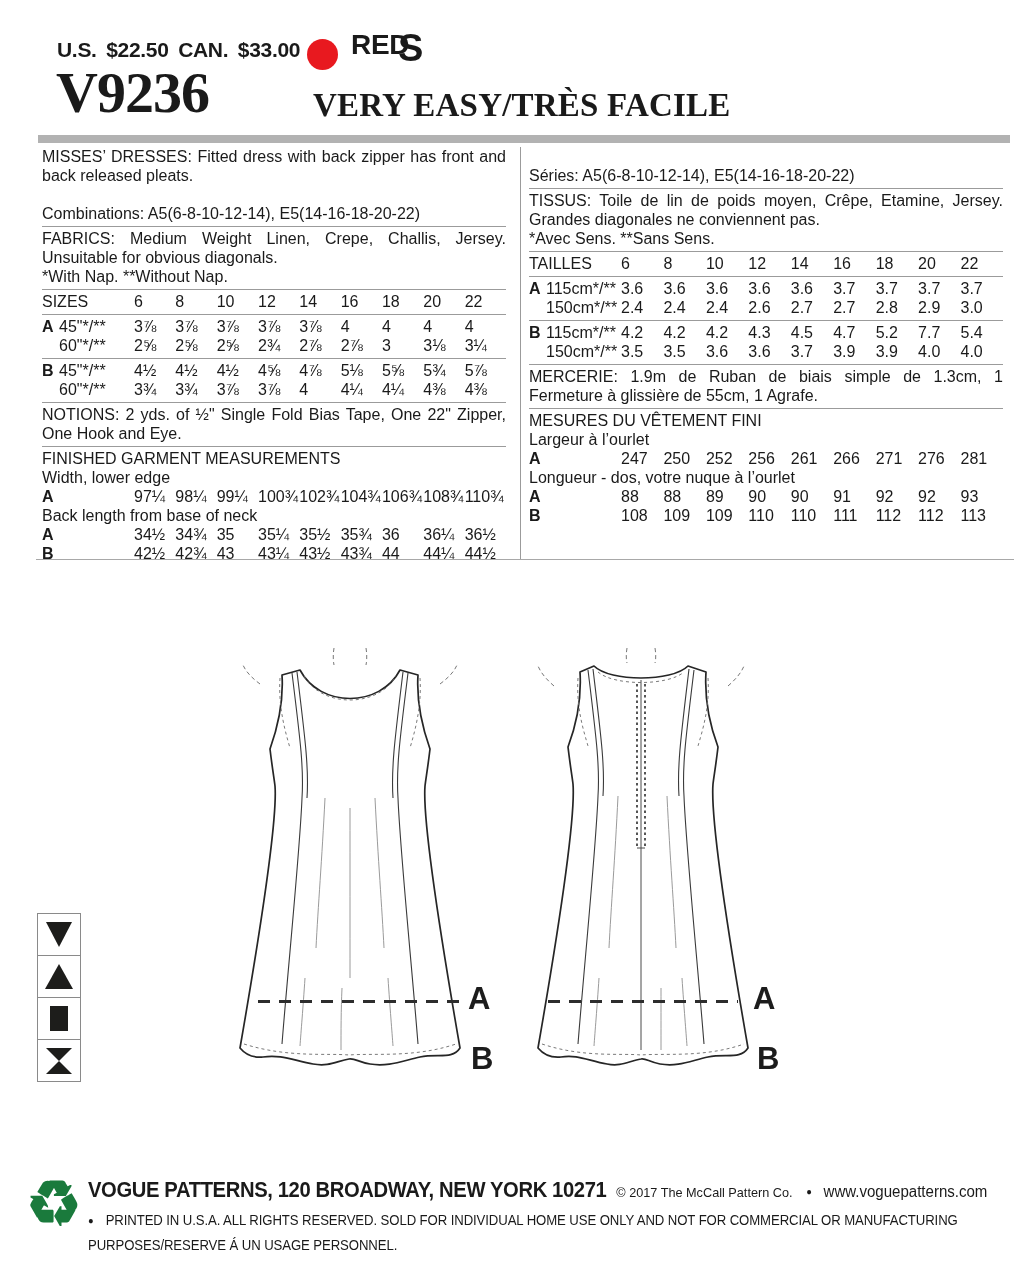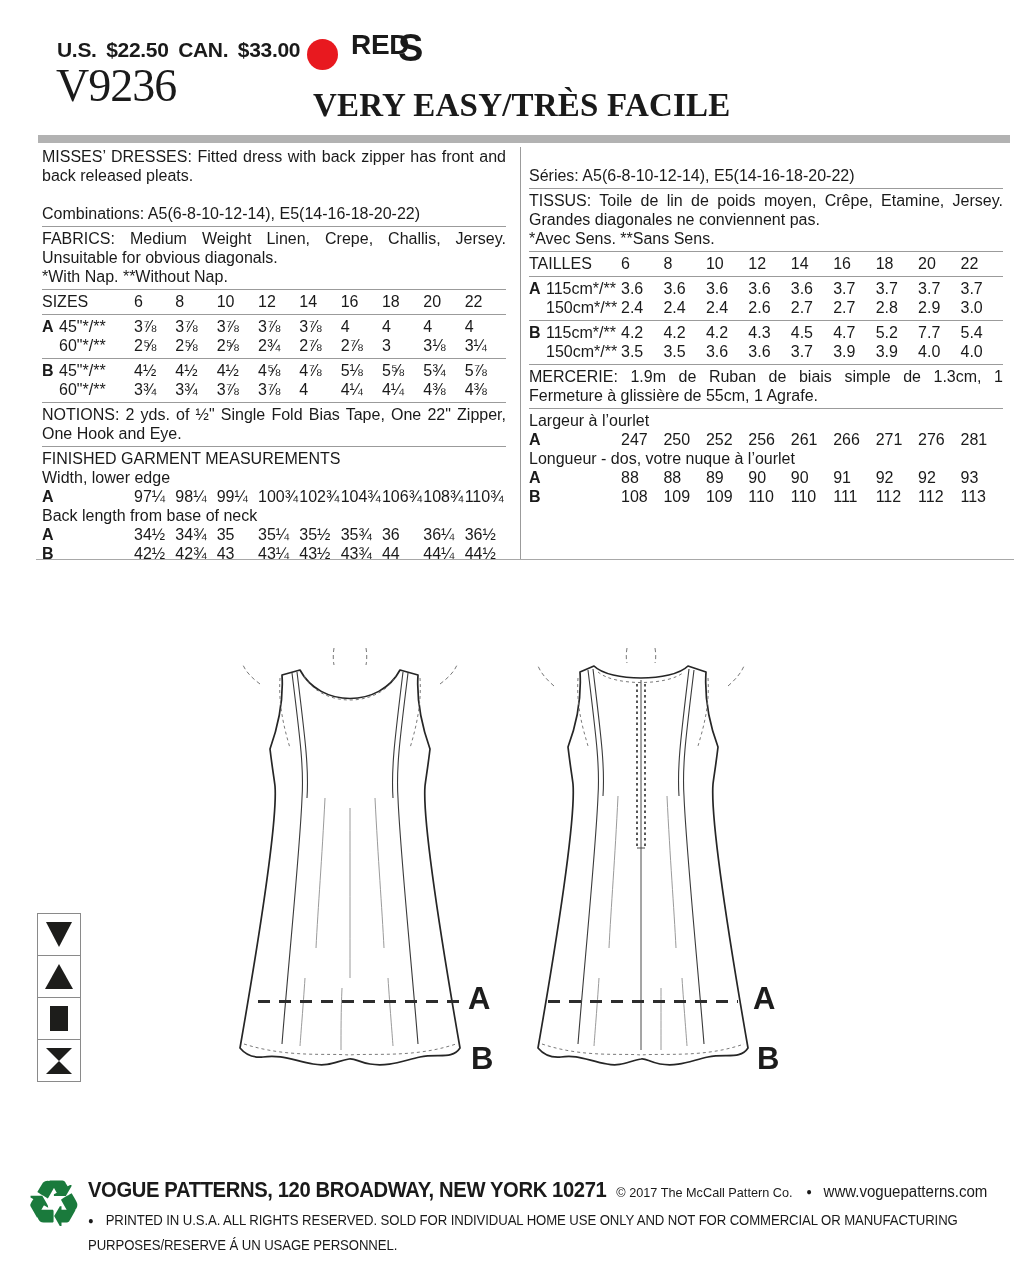--- a/index.html
+++ b/index.html
@@ -8,21 +8,21 @@
     position:relative; width:1023px; height:1261px; background:#fff;
     font-family:"Liberation Sans", sans-serif; color:#1a1a1a; overflow:hidden;margin-top:13px;
   }
   .b { font-weight:normal; }
 
   
   .price-line { position:absolute; left:57px; top:25px; font-size:21px; font-weight:bold; letter-spacing:-0.3px; word-spacing:4px; }
   .color-dot { position:absolute; left:307px; top:26px; width:31px; height:31px; border-radius:50%; background:#e8191f; }
   .color-name { position:absolute; left:351px; top:16px; font-size:28px; font-weight:bold; letter-spacing:-0.3px; }
   .size-letter { position:absolute; left:398px; top:14px; font-size:38px; font-weight:bold; }
-  .pattern-number { position:absolute; left:56px; top:46px; font-family:"Liberation Serif", serif; font-weight:normal; font-size:46px; letter-spacing:-1px; }
+  .pattern-number { position:absolute; left:56px; top:46px; font-family:"Liberation Serif", serif; font-weight:bold; font-size:58px; letter-spacing:-1px; }
   .tagline { position:absolute; left:313px; top:74px; font-family:"Liberation Serif", serif; font-weight:bold; font-size:33px; letter-spacing:0.2px; }
   .header-bar { position:absolute; left:38px; top:122px; width:972px; height:8px; background:#b2b2b2; }
 
   
   .col { position:absolute; top:134px; font-size:16px; line-height:19px; }
   .col-en { left:42px;  width:464px; }
   .col-fr { left:529px; width:474px; }
   .v-divider { position:absolute; left:520px; top:134px; width:1px; height:412px; background:#9b9b9b; }
   .bottom-rule { position:absolute; left:36px; top:546px; width:978px; height:1px; background:#a8a8a8; }
 
@@ -289,20 +289,21 @@
           <span>3.9</span>
           <span>3.9</span>
           <span>4.0</span>
           <span>4.0</span>
         </span>
     </div>
     <div class="hr"></div>
 
     <p class="para"><span class="b">MERCERIE:</span> <span>1.9m de Ruban de biais simple de 1.3cm, 1 Fermeture à glissière de 55cm, 1 Agrafe.</span></p>
     <div class="hr"></div>
+    <p class="line b">MESURES DU VÊTEMENT FINI</p>
     <p class="line b">Largeur à l’ourlet</p>
     <div class="numrow">
       <span class="rl"><span class="ltr">A</span></span>
       <span class="vals">
           <span>247</span>
           <span>250</span>
           <span>252</span>
           <span>256</span>
           <span>261</span>
           <span>266</span>

